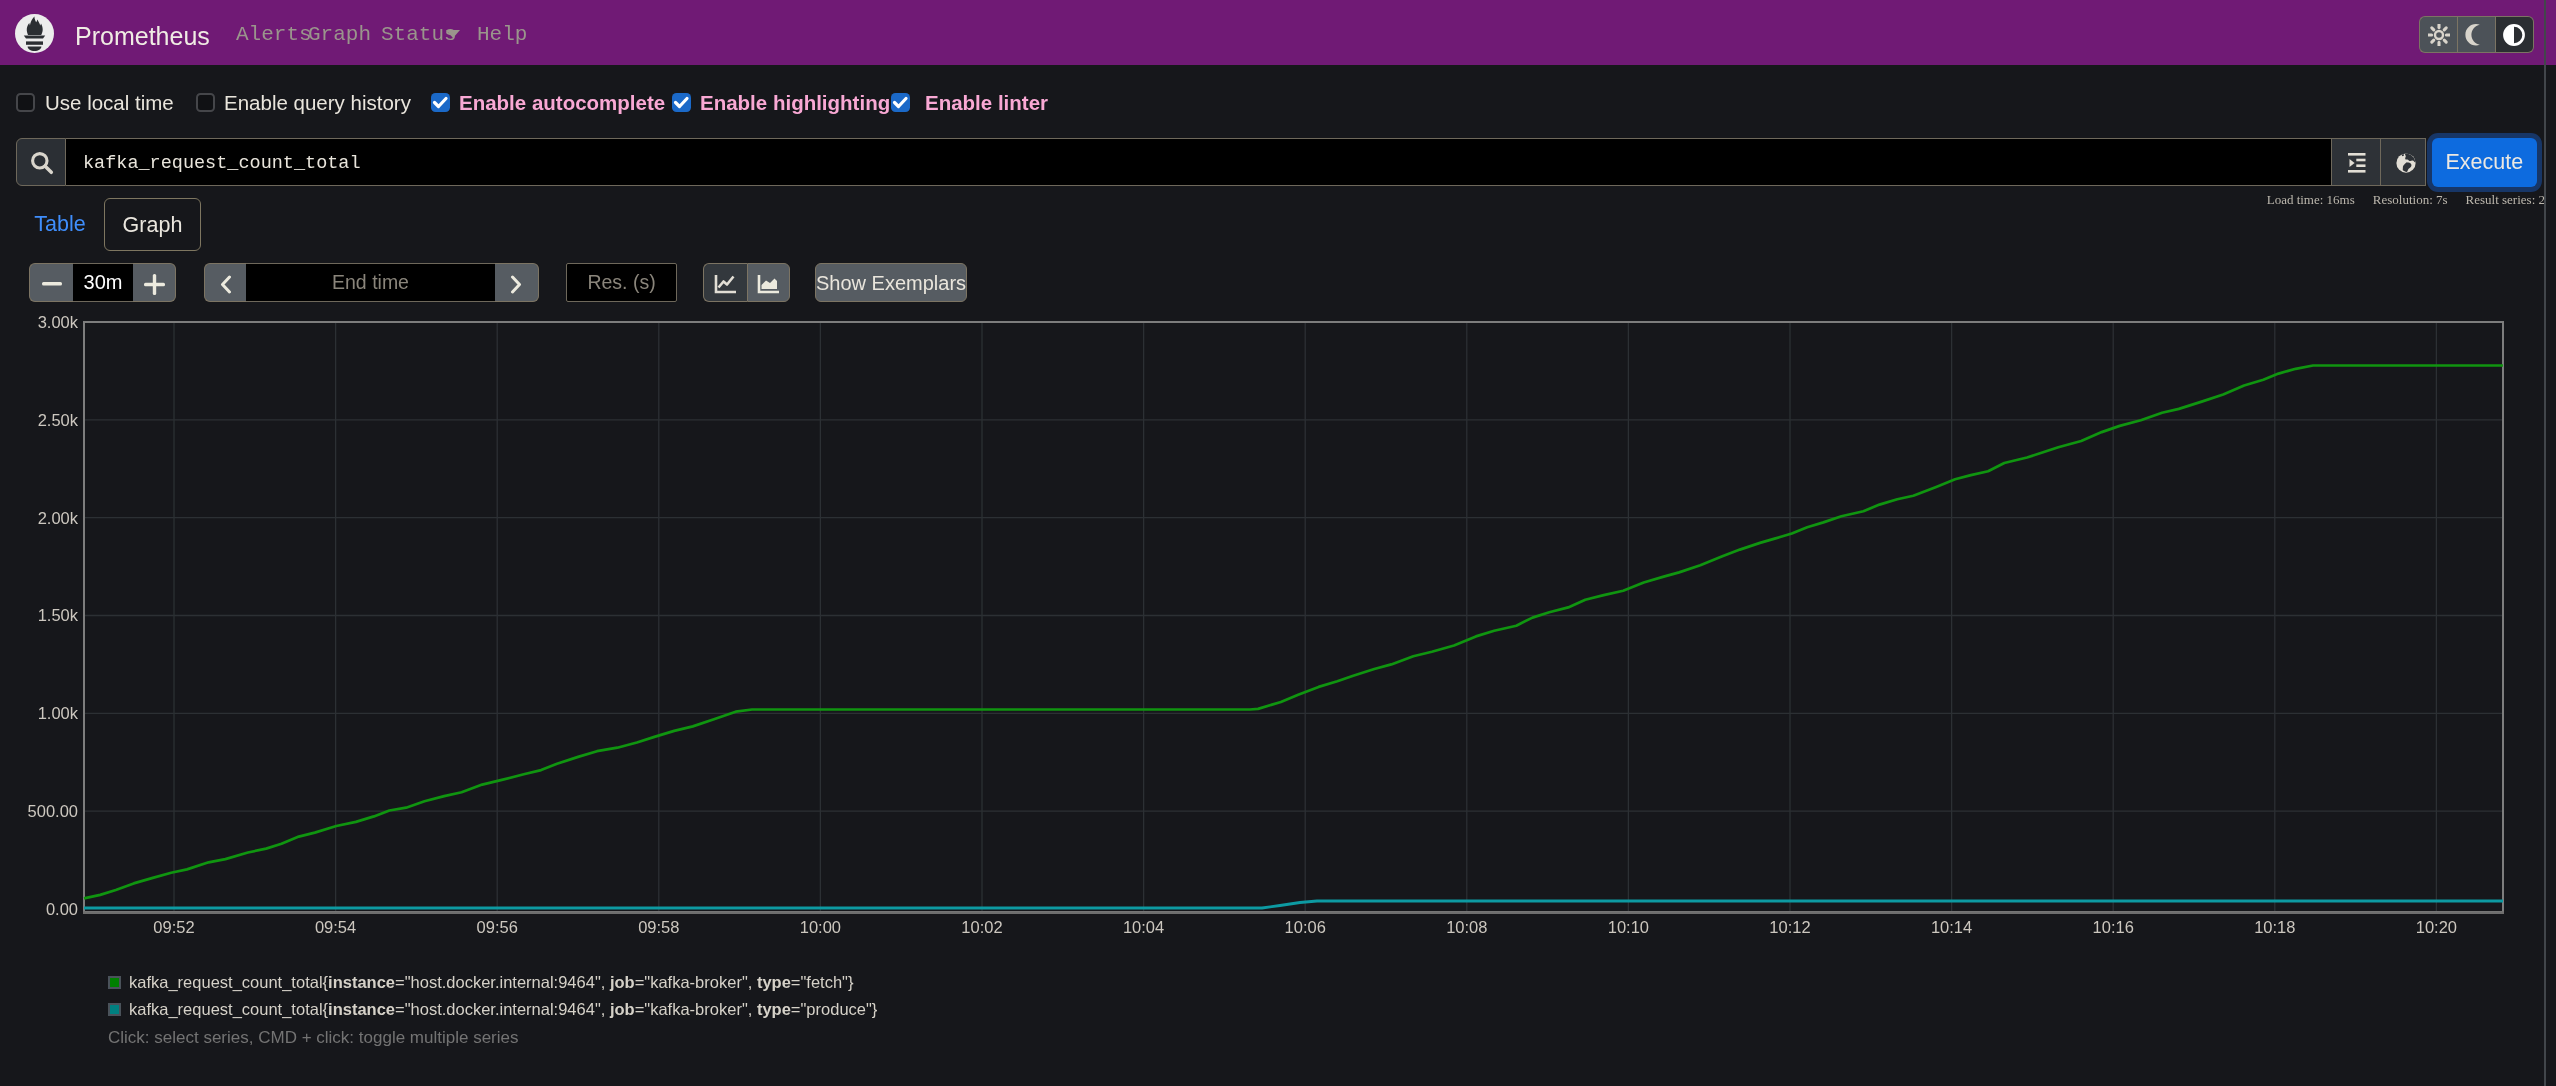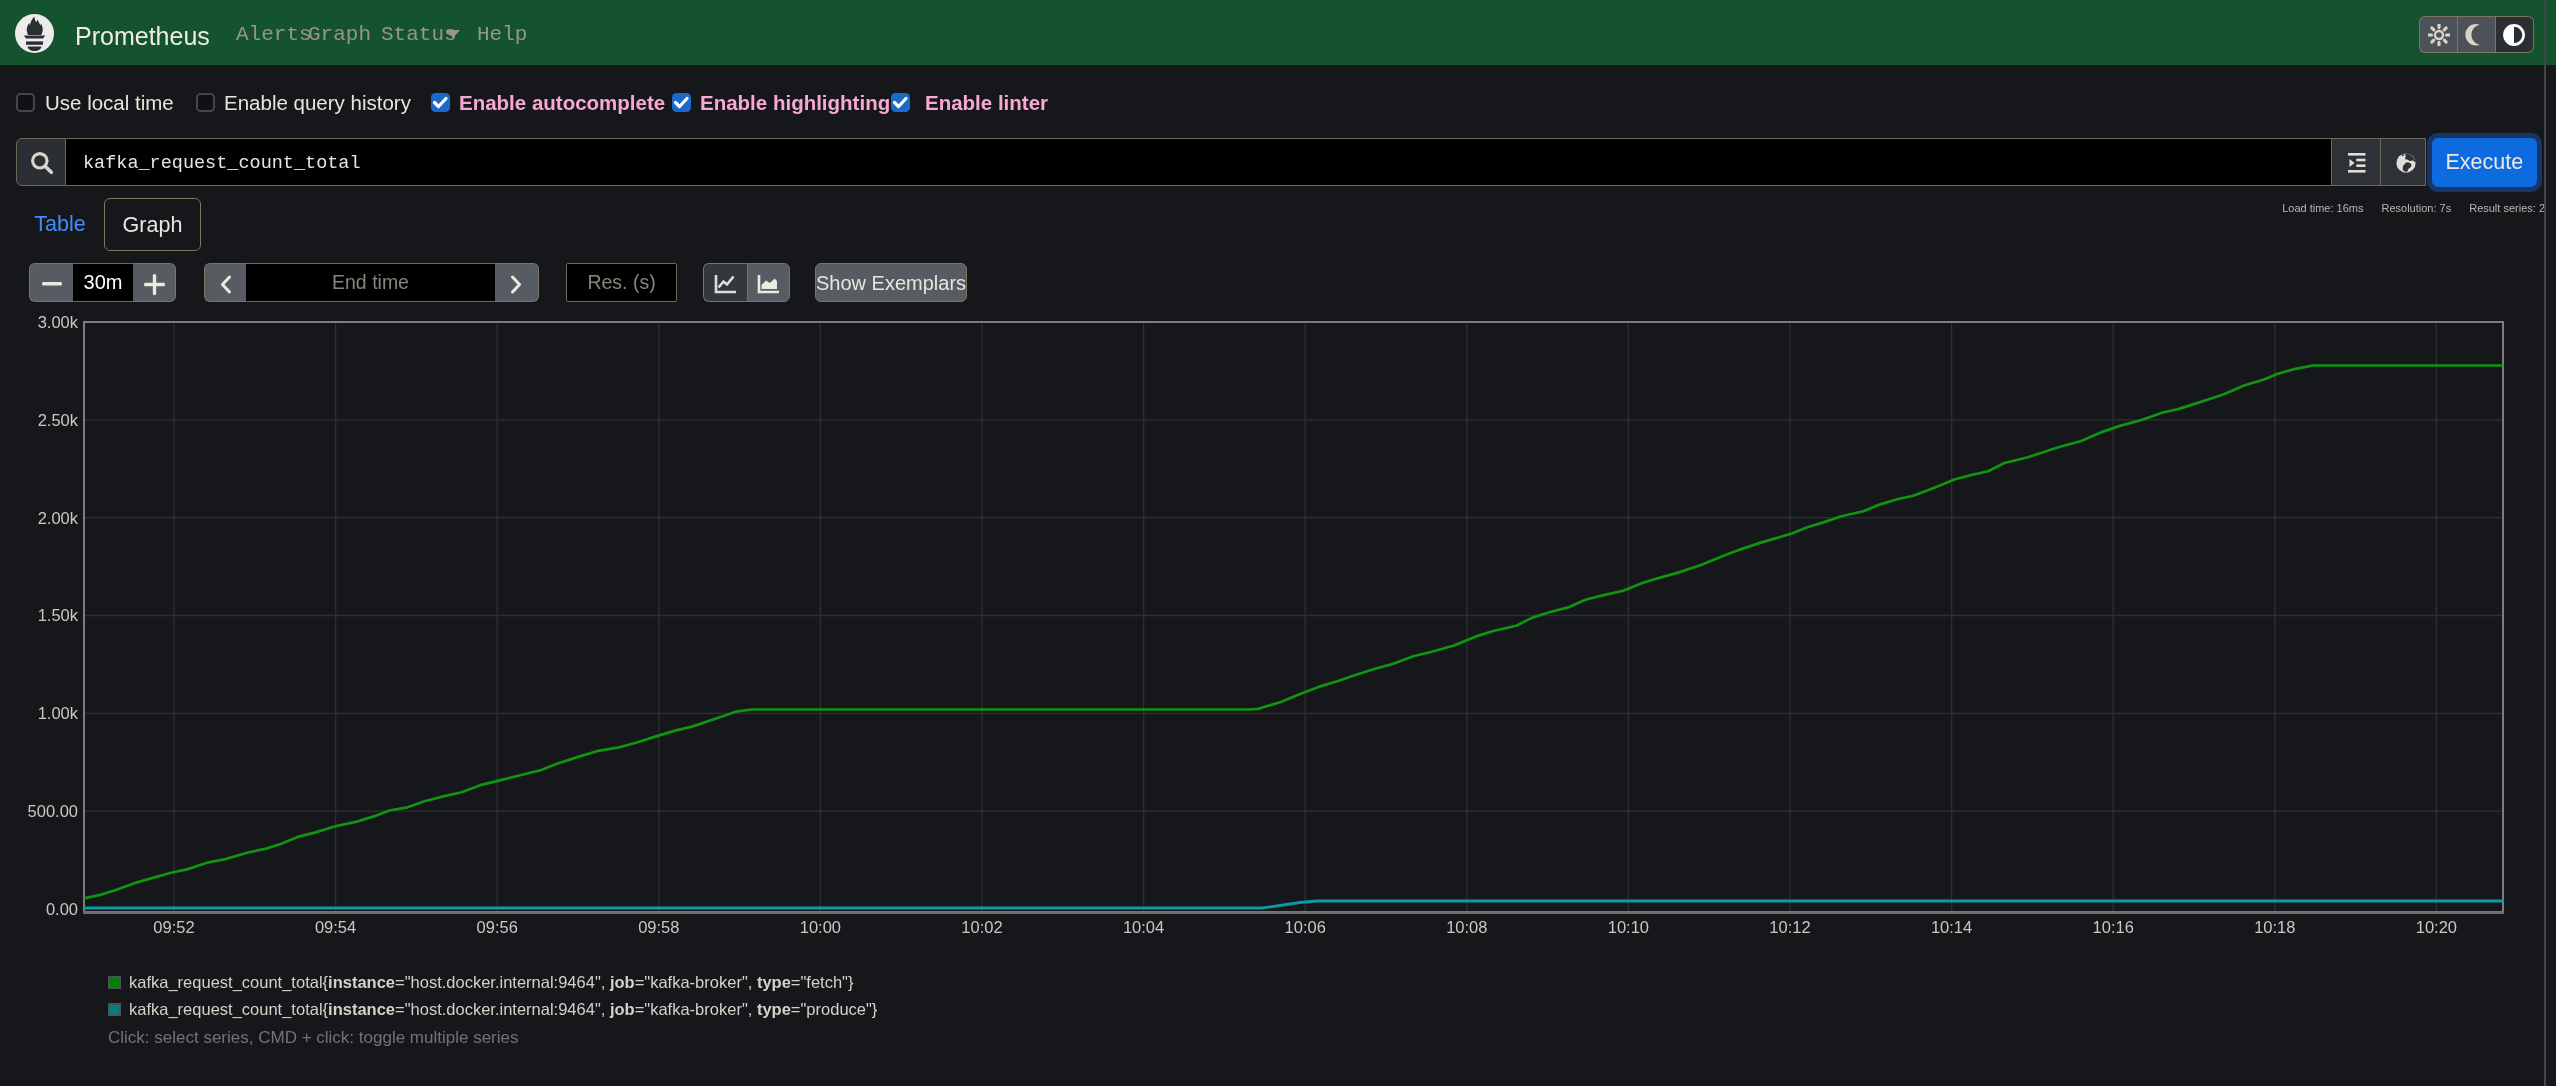--- a/index.html
+++ b/index.html
@@ -1,21 +1,21 @@
 <!DOCTYPE html>
 <html><head>
 <meta charset="utf-8">
 <style>
 * { margin:0; padding:0; box-sizing:border-box; }
 html,body { width:2556px; height:1086px; background:#16171b; overflow:hidden; }
 body { font-family:"Liberation Sans", sans-serif; position:relative; }
 .abs { position:absolute; }
 
 
-#navbar { position:absolute; left:0; top:0; width:2556px; height:65px; background:#14532d; }
+#navbar { position:absolute; left:0; top:0; width:2556px; height:65px; background:#701a75; }
 #brand { position:absolute; left:75px; top:4px; height:65px; line-height:65px; font-size:25px; color:#f0ece4; }
 .navlink { position:absolute; top:0; height:65px; line-height:69px; font-size:21px; color:#9a958c;font-family:Liberation Mono, monospace; }
 #caret { position:absolute; left:446px; top:30px; width:0; height:0; border-left:7px solid transparent; border-right:7px solid transparent; border-top:8px solid #9a958c; }
 
 
 #themegrp { position:absolute; left:2419px; top:16px; height:37px; display:flex; }
 .tbtn { width:38.3px; height:37px; border:1px solid #7c7463; display:flex; align-items:center; justify-content:center; }
 #tb1 { background:#4c5258; border-radius:6px 0 0 6px; border-right:none; }
 #tb2 { background:#4c5258; }
 #tb3 { background:#2b2e32; border-radius:0 6px 6px 0; border-left:none; }
@@ -35,21 +35,21 @@
 #qinput { position:absolute; left:50px; top:0; width:2281px; height:48px; background:#000; border:1px solid #6e685b; border-left:none; }
 #qtext { position:absolute; left:17px; top:13.5px; font-family:Liberation Mono, monospace; font-size:18.5px; color:#e9e5dc; }
 #btnfmt { position:absolute; left:2315px; top:0; width:50px; height:48px; background:#2e3237; border:1px solid #6e685b; border-left:1px solid #6e685b; }
 #btnglobe { position:absolute; left:2365px; top:0; width:45px; height:48px; background:#2e3237; border:1px solid #6e685b; border-left:none; }
 #btnexec { position:absolute; left:2415.5px; top:-0.5px; width:105.5px; height:49px; background:#0d6bdf; border-radius:6px; box-shadow:0 0 0 5px rgba(25,75,155,0.6); color:#ece8e2; font-size:21.5px; text-align:center; line-height:49px; }
 
 
 #tabrow { position:absolute; left:16px; top:198px; width:2524px; height:53px; }
 #tablink { position:absolute; left:11px; top:0; width:66px; height:52px; line-height:52px; text-align:center; font-size:21.5px; color:#3f8efc; }
 #graphtab { position:absolute; left:88px; top:0; width:97px; height:53px; line-height:53px; text-align:center; font-size:21.5px; color:#eae6de; border:1px solid #7e7660; border-radius:6px; background:#16171b; }
-#stats { position:absolute; right:11px; top:202px; font-size:11px; color:#bcb7ad; }
+#stats { position:absolute; right:11px; top:192px; font-size:13px; color:#bcb7ad;font-family:Liberation Serif, serif; }
 #stats span { margin-left:18px; }
 
 
 .ctl { position:absolute; top:263px; height:39px; }
 .btn-sec { background:#565c62; color:#e9e5dc; border:1px solid #7c7463; }
 .blackin { background:#000; border-top:1px solid #6e685b; border-bottom:1px solid #6e685b; color:#8a857b; }
 #showex { border-radius:6px; font-size:20px; line-height:38px; text-align:center; white-space:nowrap; }
 
 
 .sw { position:absolute; left:108px; width:13px; height:13px; border:2px solid #4a525a; }

